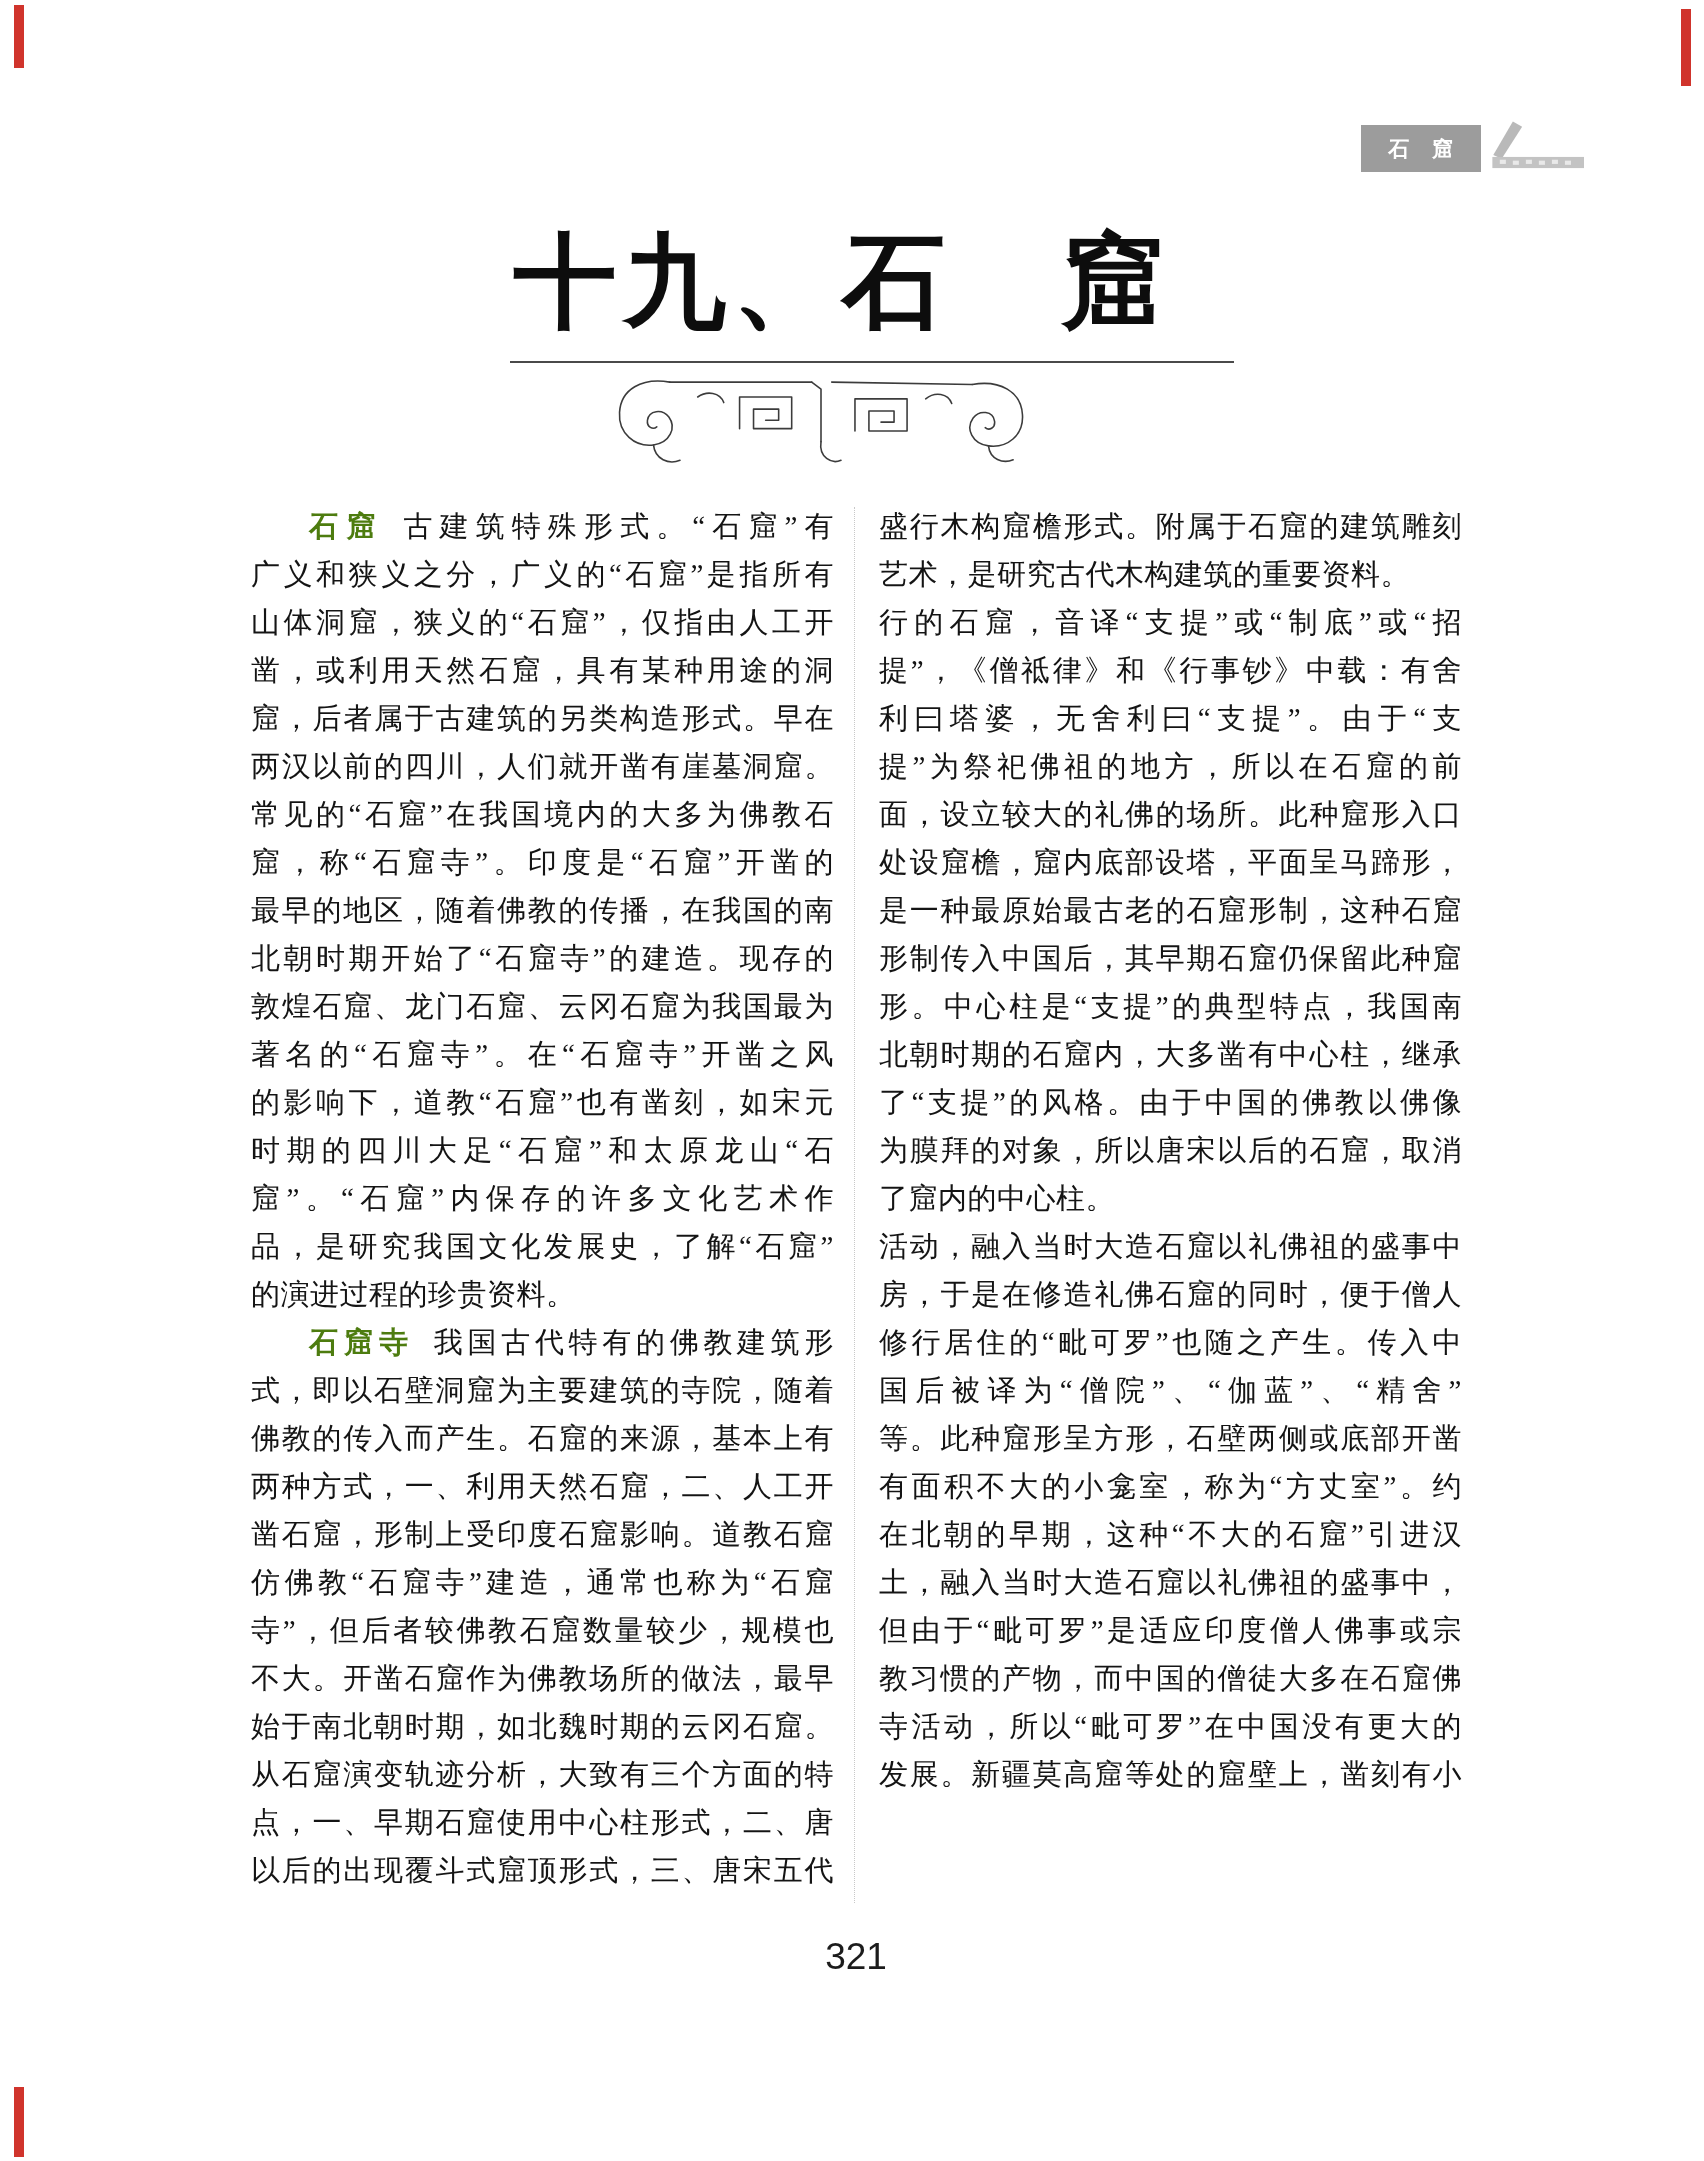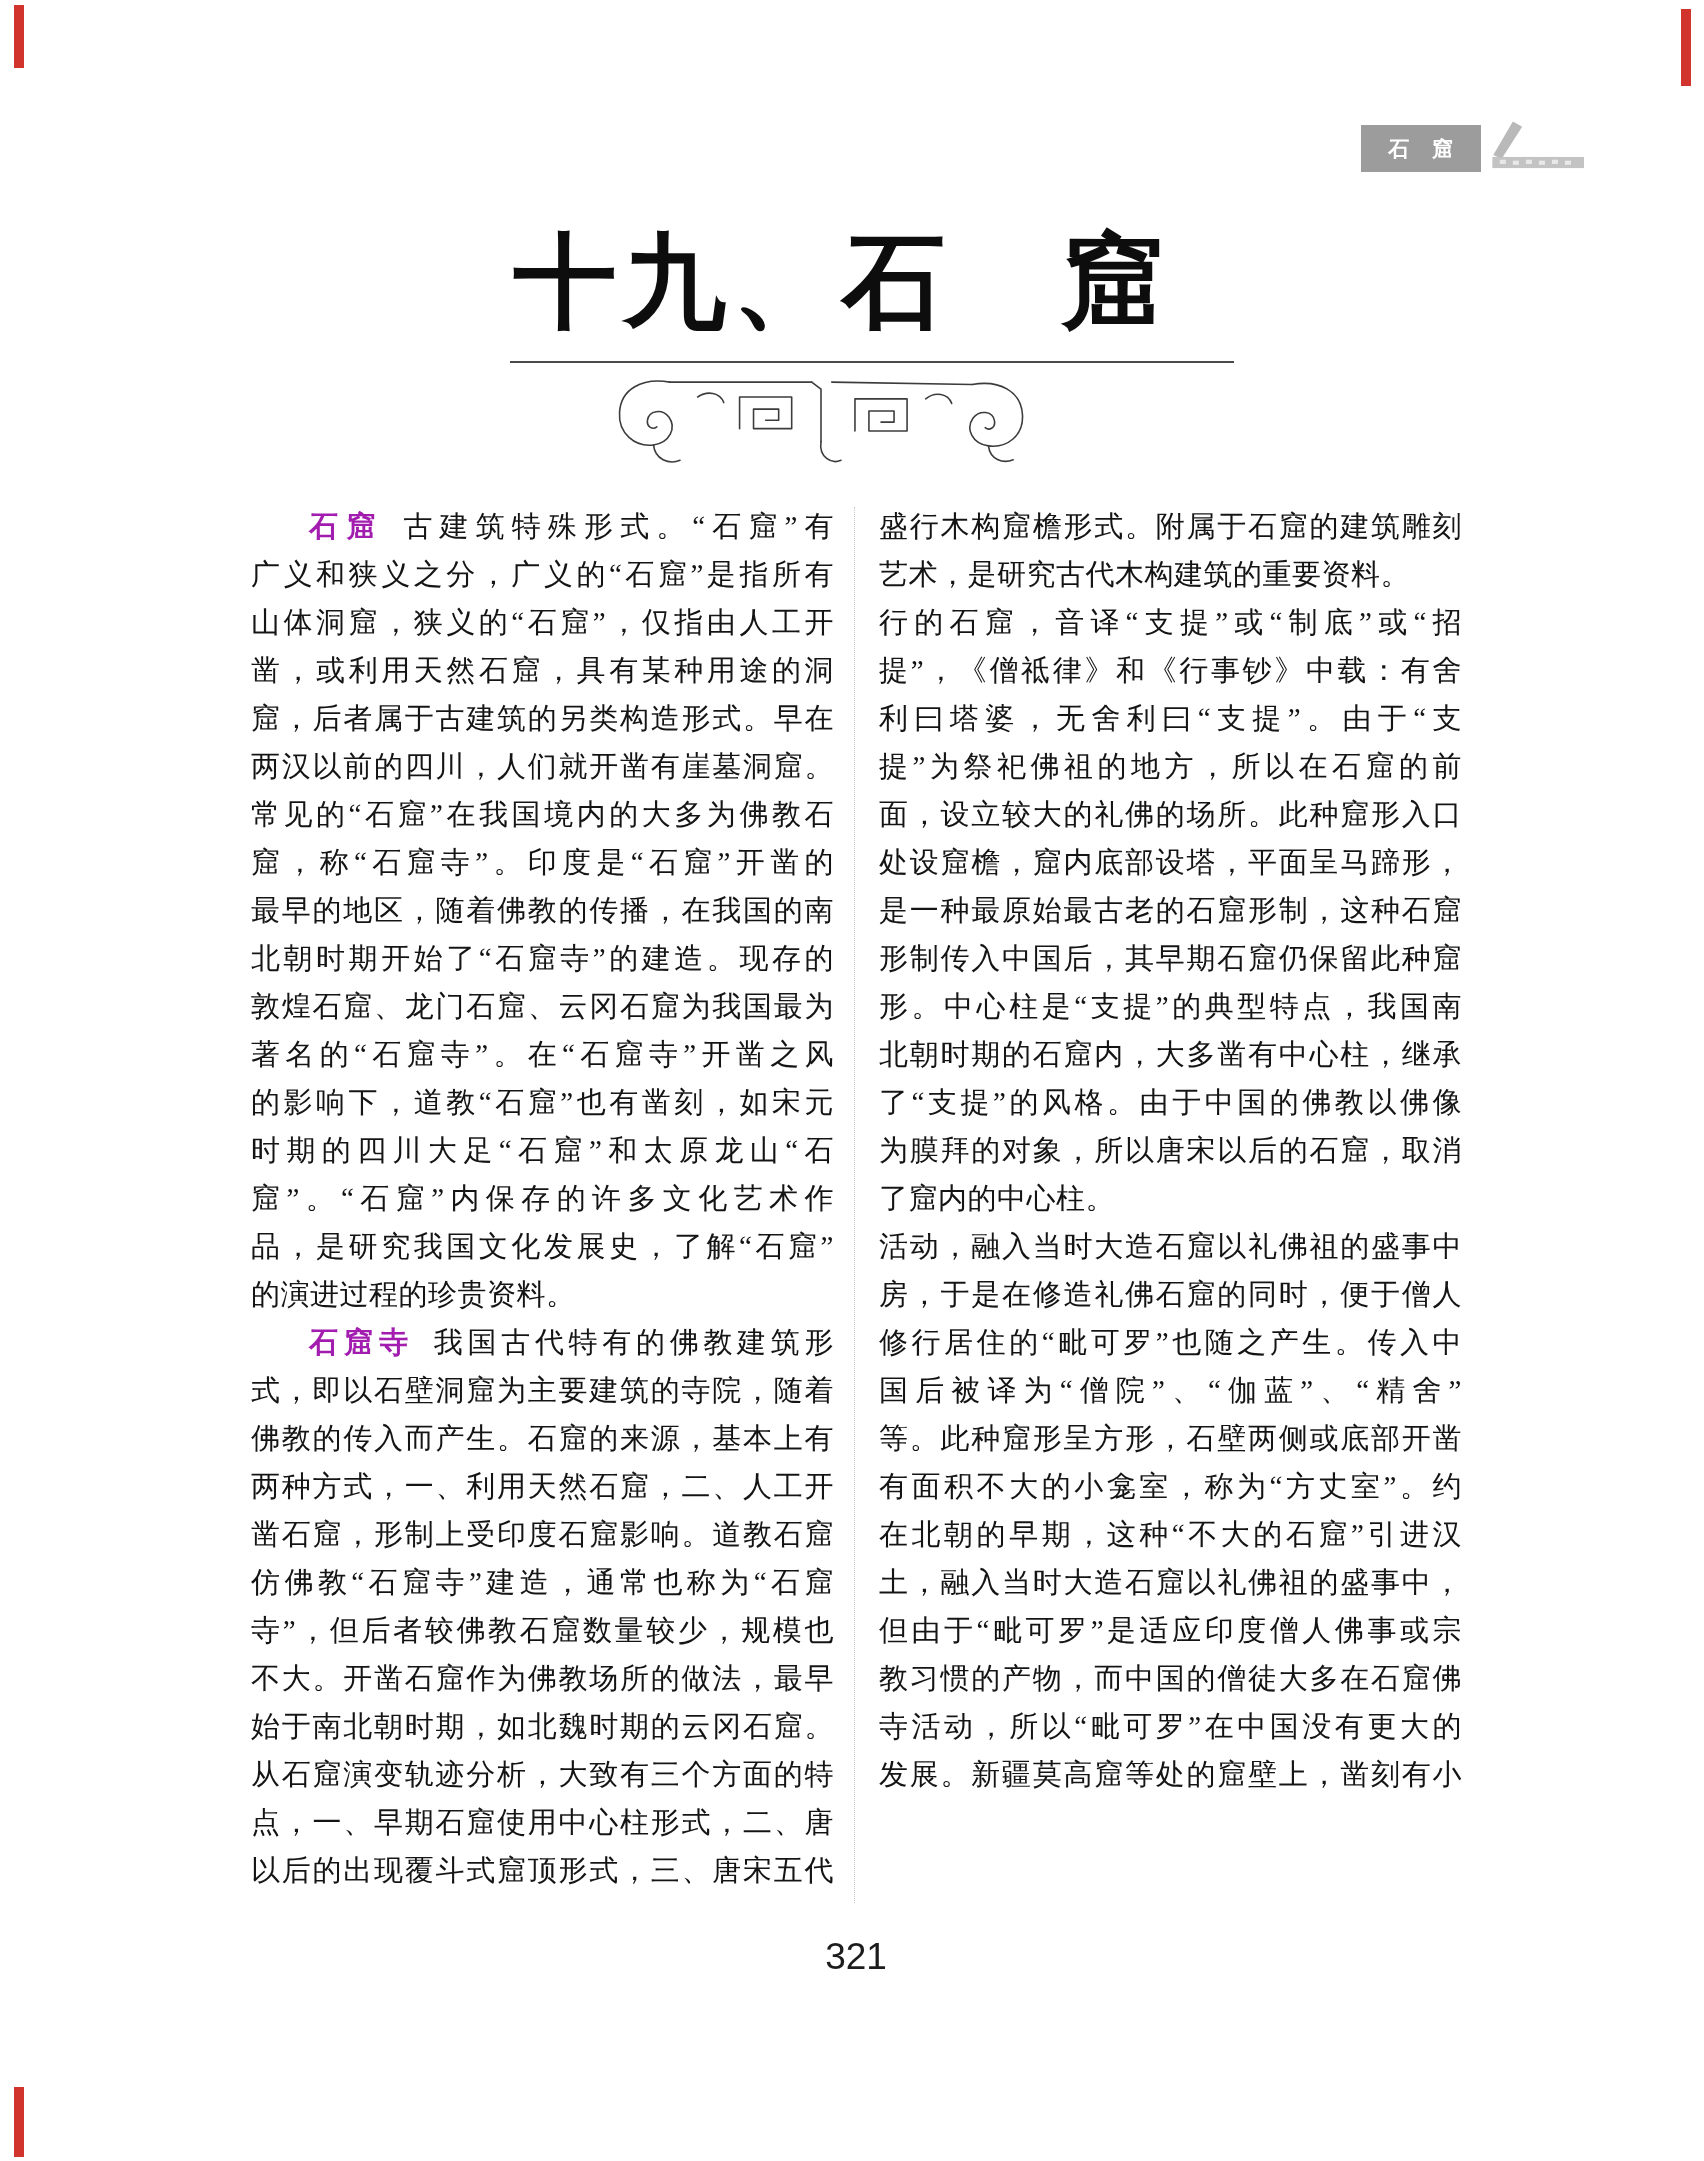--- a/index.html
+++ b/index.html
@@ -28,21 +28,21 @@
 
   
   .col{position:absolute;top:502px;width:583px;font-size:29px;line-height:48px;
        letter-spacing:0.5px;color:#141414;}
   .col-left{left:251px;}
   .col-right{left:879px;}
   .divider{position:absolute;left:854px;top:507px;height:1396px;border-left:1.4px dotted #c8c8c8;}
   .line{height:48px;white-space:nowrap;text-align:justify;text-align-last:justify;text-justify:inter-character;}
   .line.short{text-align-last:left;}
   .line.entry{text-indent:58px;}
-  .hw{font-family:"Liberation Sans","DejaVu Sans",sans-serif;font-weight:bold;color:#a21caf;
+  .hw{font-family:"Liberation Sans","DejaVu Sans",sans-serif;font-weight:bold;color:#4d7c0f;
       margin-right:19.5px;letter-spacing:1.9px;}
 
   .pagenum{position:absolute;left:251px;top:1936px;width:1210px;text-align:center;
            font-size:37px;color:#1c1c1c;font-family:Liberation Sans, sans-serif;}
 </style>
 </head>
 <body>
 
 <div class="page">
 

